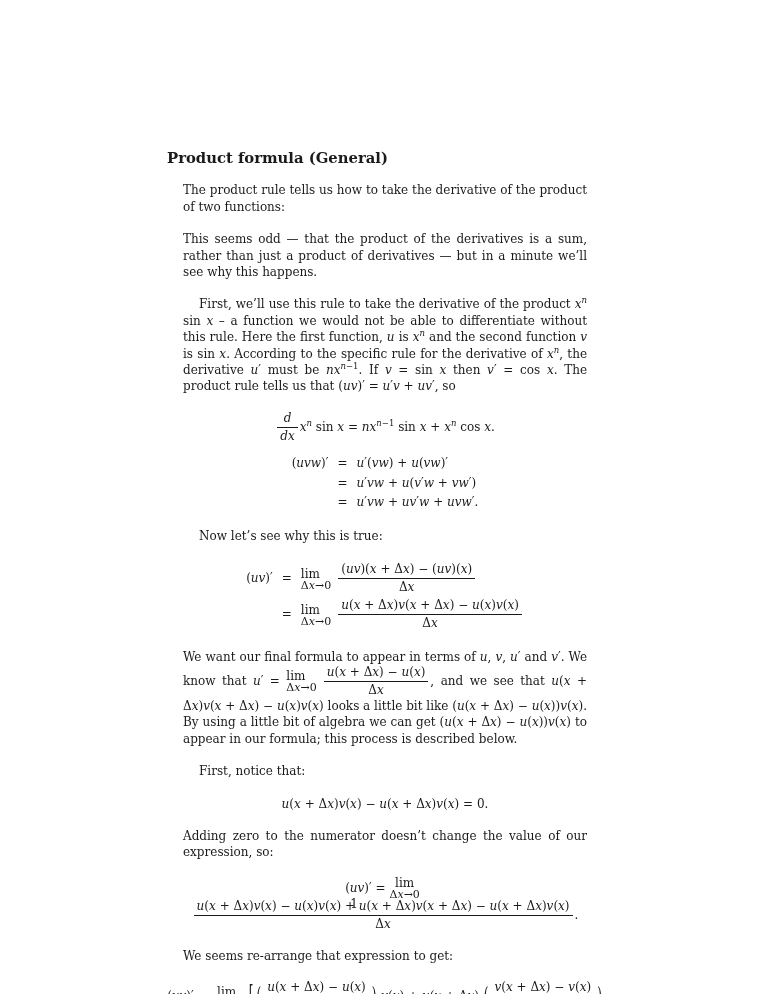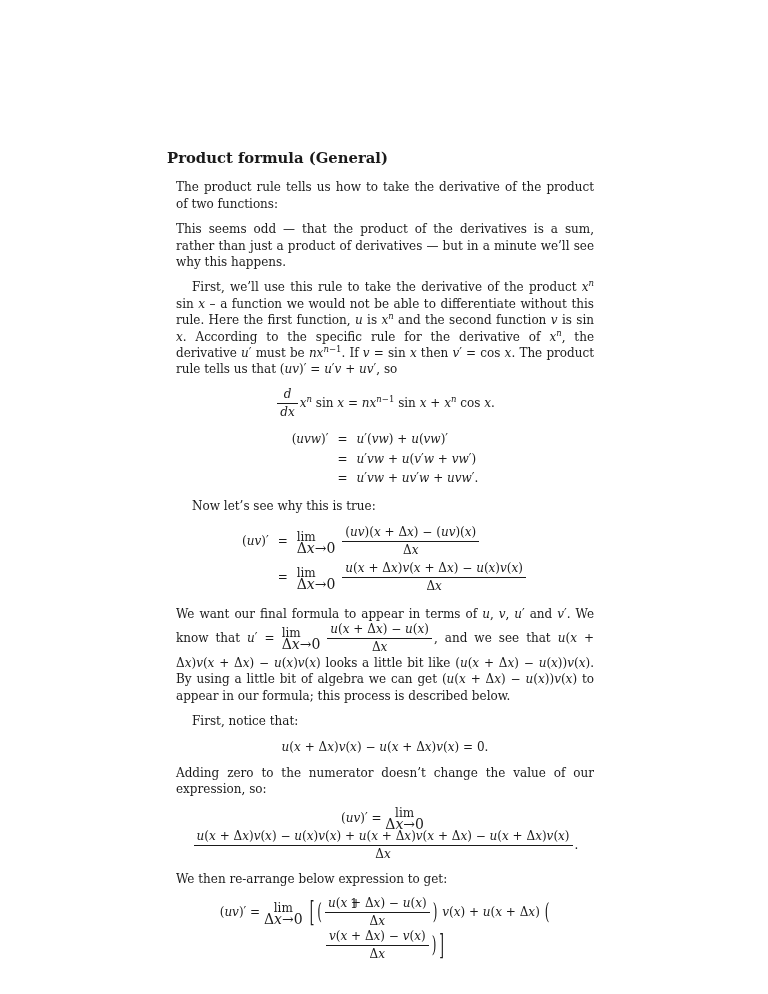--- a/index.html
+++ b/index.html
@@ -9,40 +9,40 @@
     background:#ffffff;
     overflow:hidden;
     font-family:"DejaVu Serif","Liberation Serif",serif;
     color:#1a1a1a;
   }
   .content{
     position:absolute;left:167px;top:150px;width:436px;
     font-size:12px;line-height:16.4px;text-align:justify;
   }
   h1.doc-title{font-size:14.8px;font-weight:700;margin:0 0 13px 0;}
-  p{margin:9px;}
+  p{margin:16px;}
   p.indent{text-indent:16px;}
   .eq{text-align:center;margin:9px 0 10px 0;}
   .eq.tight{margin:8px 0;}
   
   .align{display:table;margin:9px auto 10px auto;}
   .arow{display:table-row;}
   .acl,.aeq,.acr{display:table-cell;vertical-align:middle;padding:1.5px 0;}
   .acl{text-align:left;}
   .aeq{padding-left:9px;padding-right:9px;text-align:center;}
   .acr{text-align:left;}
   
   i{font-style:italic;}
   sup{font-size:8.5px;line-height:0;}
   .frac{display:inline-block;vertical-align:middle;text-align:center;margin:0 2px;}
   .frac .num{display:block;line-height:15px;padding:0 3px 1px 3px;border-bottom:1px solid #1a1a1a;}
   .frac .den{display:block;line-height:15px;padding:1px 3px 0 3px;}
   .lim{display:inline-block;vertical-align:middle;margin-right:5px;}
   .lim .limword{display:block;line-height:12px;}
-  .lim .limsub{display:block;font-size:14px;line-height:9px;margin-top:1px;}
+  .lim .limsub{display:block;font-size:11px;line-height:9px;margin-top:1px;}
   .bp{display:inline-block;vertical-align:middle;transform:scaleY(1.9);margin:0 1px;}
   .bb{display:inline-block;vertical-align:middle;transform:scaleY(2.25);margin:0 2px;}
   .page-number{position:absolute;left:0;right:0;top:897px;text-align:center;font-size:12px;color:#1a1a1a;}
 </style>
 </head>
 <body>
 
 <div class="page">
   <div class="content">
 
@@ -94,20 +94,20 @@
     <p>We want our final formula to appear in terms of <i>u</i>, <i>v</i>, <i>u</i>′ and <i>v</i>′. We know that <i>u</i>′ = <span class="lim"><span class="limword">lim</span><span class="limsub">Δ<i>x</i>→0</span></span><span class="frac"><span class="num"><i>u</i>(<i>x</i> + Δ<i>x</i>) − <i>u</i>(<i>x</i>)</span><span class="den">Δ<i>x</i></span></span>, and we see that <i>u</i>(<i>x</i> + Δ<i>x</i>)<i>v</i>(<i>x</i> + Δ<i>x</i>) − <i>u</i>(<i>x</i>)<i>v</i>(<i>x</i>) looks a little bit like (<i>u</i>(<i>x</i> + Δ<i>x</i>) − <i>u</i>(<i>x</i>))<i>v</i>(<i>x</i>). By using a little bit of algebra we can get (<i>u</i>(<i>x</i> + Δ<i>x</i>) − <i>u</i>(<i>x</i>))<i>v</i>(<i>x</i>) to appear in our formula; this process is described below.</p>
 
     <p class="indent">First, notice that:</p>
 
     <div class="eq"><i>u</i>(<i>x</i> + Δ<i>x</i>)<i>v</i>(<i>x</i>) − <i>u</i>(<i>x</i> + Δ<i>x</i>)<i>v</i>(<i>x</i>) = 0.</div>
 
     <p>Adding zero to the numerator doesn’t change the value of our expression, so:</p>
 
     <div class="eq tight">(<i>uv</i>)′ = <span class="lim"><span class="limword">lim</span><span class="limsub">Δ<i>x</i>→0</span></span><span class="frac"><span class="num"><i>u</i>(<i>x</i> + Δ<i>x</i>)<i>v</i>(<i>x</i>) − <i>u</i>(<i>x</i>)<i>v</i>(<i>x</i>) + <i>u</i>(<i>x</i> + Δ<i>x</i>)<i>v</i>(<i>x</i> + Δ<i>x</i>) − <i>u</i>(<i>x</i> + Δ<i>x</i>)<i>v</i>(<i>x</i>)</span><span class="den">Δ<i>x</i></span></span>.</div>
 
-    <p>We then re-arrange below expression to get:</p>
+    <p>We seems re-arrange that expression to get:</p>
 
     <div class="eq tight">(<i>uv</i>)′ = <span class="lim"><span class="limword">lim</span><span class="limsub">Δ<i>x</i>→0</span></span><span class="bb">[</span><span class="bp">(</span><span class="frac"><span class="num"><i>u</i>(<i>x</i> + Δ<i>x</i>) − <i>u</i>(<i>x</i>)</span><span class="den">Δ<i>x</i></span></span><span class="bp">)</span> <i>v</i>(<i>x</i>) + <i>u</i>(<i>x</i> + Δ<i>x</i>) <span class="bp">(</span><span class="frac"><span class="num"><i>v</i>(<i>x</i> + Δ<i>x</i>) − <i>v</i>(<i>x</i>)</span><span class="den">Δ<i>x</i></span></span><span class="bp">)</span><span class="bb">]</span></div>
 
   </div>
 
   <div class="page-number">1</div>
 </div>
 
 </body></html>

